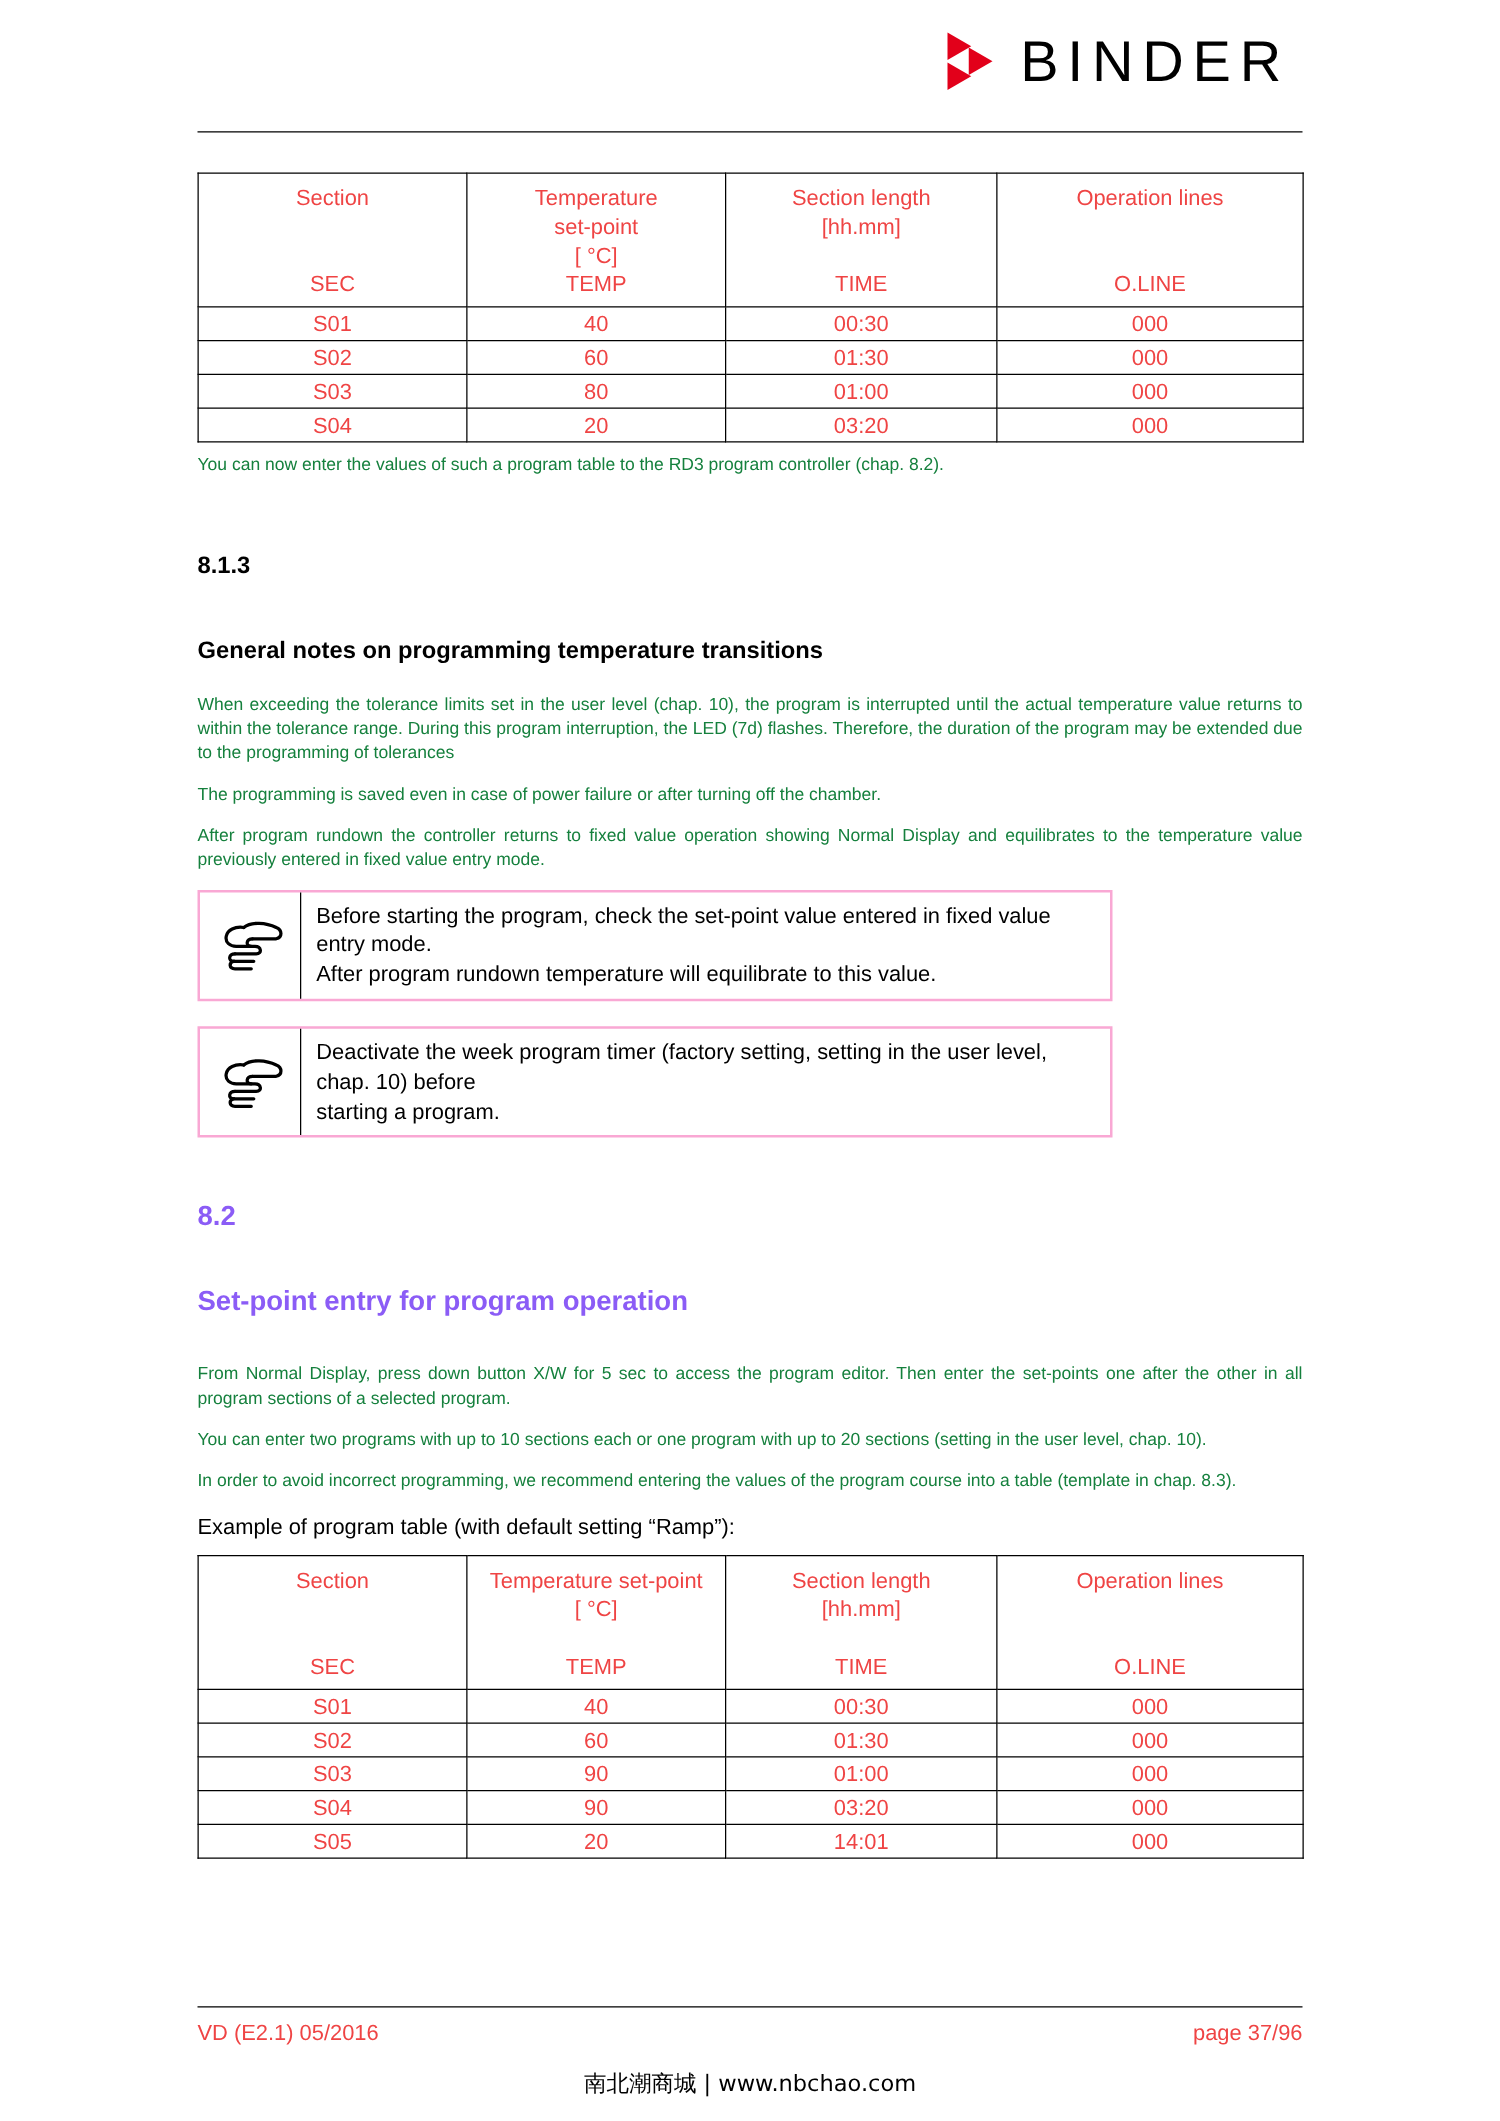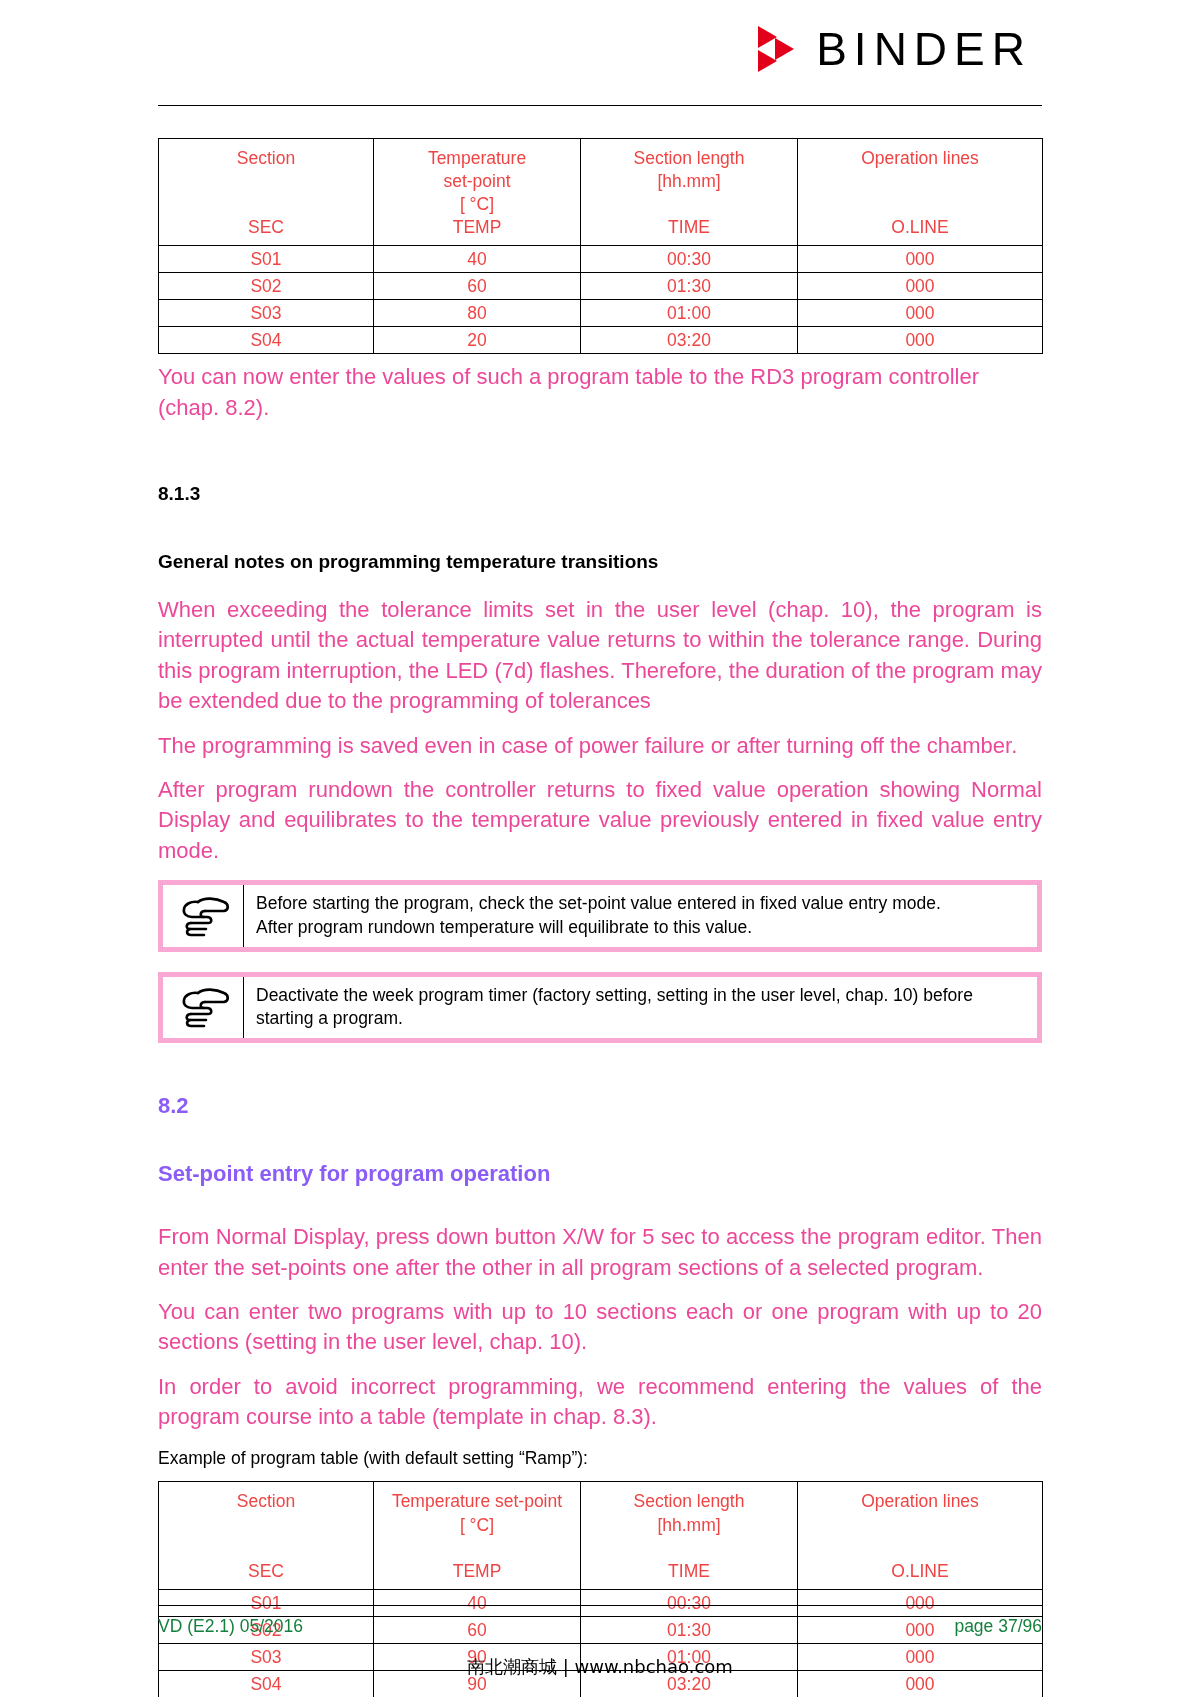--- a/index.html
+++ b/index.html
@@ -88,25 +88,25 @@
 
   
   .content {
     position: absolute;
     left: 158px;
     top: 138px;
     width: 884px;
   }
 
   p.body-text {
-    font-size: 22px;
+    font-size: 14px;
     line-height: 1.38;
     margin: 0 0 14px 0;
     text-align: justify;
-    color: #ec4899;
+    color: #15803d;
   }
   p.body-text.nojust { text-align: left; }
 
   .caption {
     font-size: 17.5px;
     line-height: 1.38;
     margin: 0 0 11px 0;
     color: #000000;
   }
 
@@ -139,22 +139,22 @@
     height: 1.32em;
   }
   table.prog tbody td {
     height: 26px;
     line-height: 26px;
   }
 
   
   .note {
     display: flex;
-    width: 884px;
-    border: 5px solid #f9a8d4;
+    width: 732px;
+    border: 2px solid #f9a8d4;
     box-sizing: border-box;
     margin: 0 0 20px 0;
     min-height: 62px;
   }
   .note-icon-cell {
     flex: 0 0 80px;
     border-right: 1px solid #000000;
     display: flex;
     align-items: center;
     justify-content: center;
@@ -201,21 +201,21 @@
     bottom: 60px;
   }
   .footer-rule {
     border-top: 1px solid #000000;
     margin-bottom: 10px;
   }
   .footer-row {
     display: flex;
     justify-content: space-between;
     font-size: 17.5px;
-    color: #15803d;
+    color: #ef4444;
   }
   .watermark {
     position: absolute;
     left: 0;
     right: 0;
     bottom: 18px;
     text-align: center;
     font-size: 18px;
     color: #000000;
     font-family: "DejaVu Sans", sans-serif;

